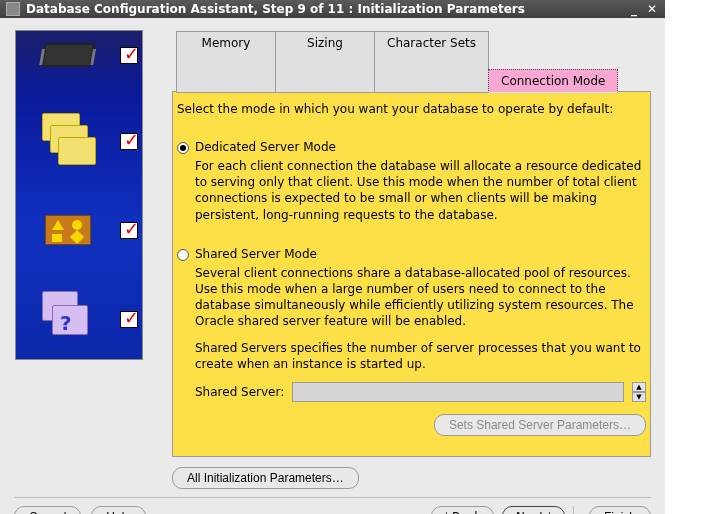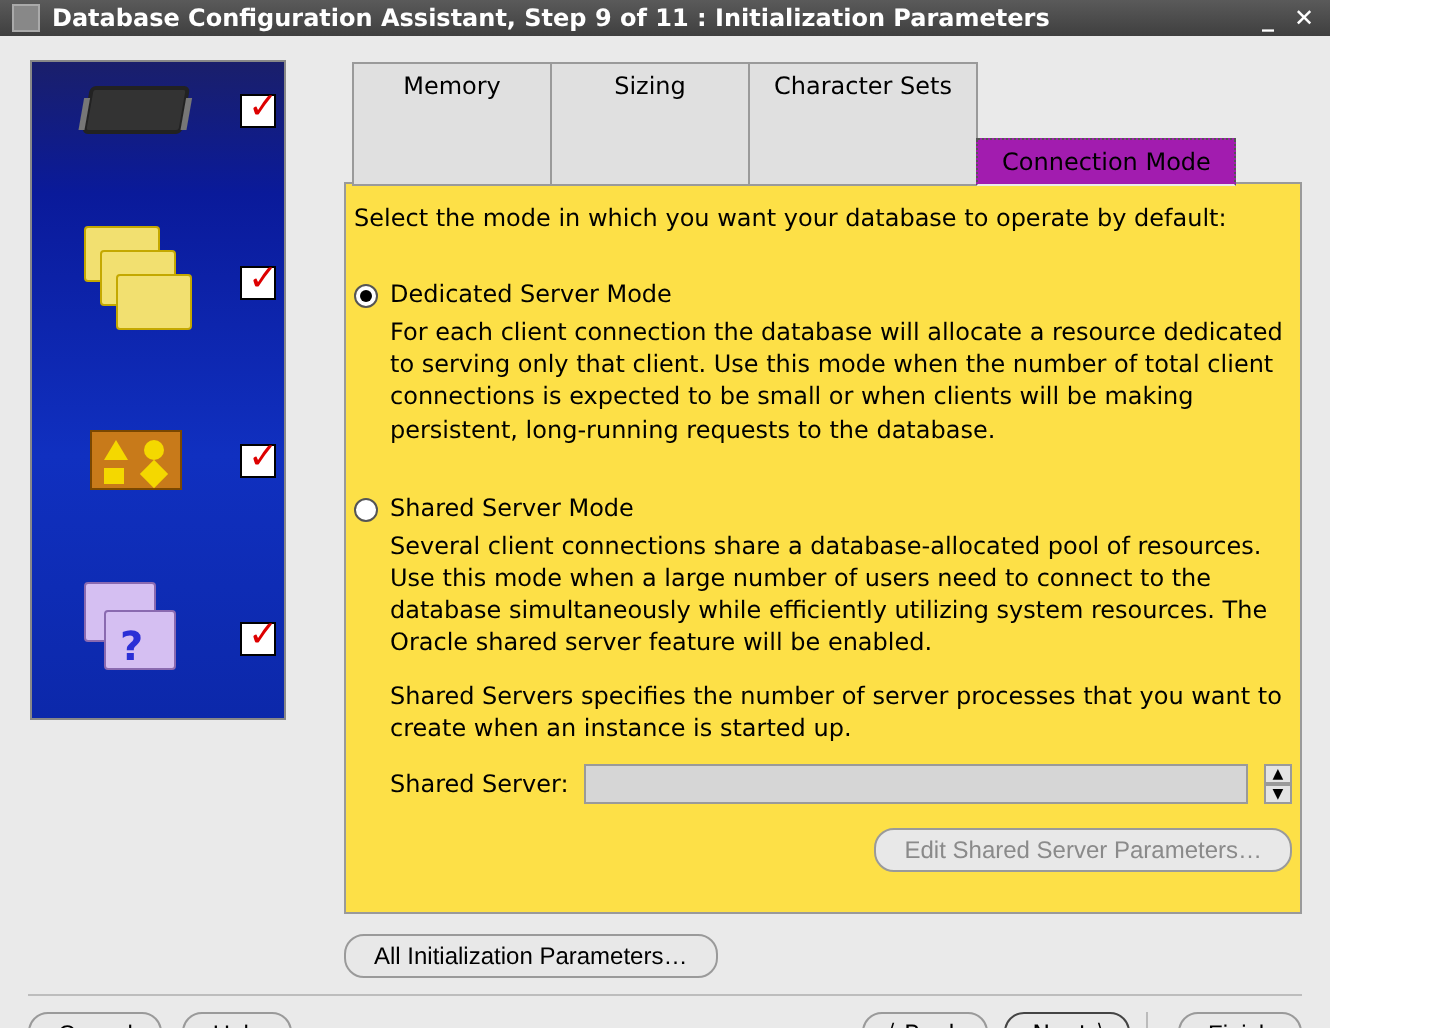--- a/index.html
+++ b/index.html
@@ -89,21 +89,21 @@
     background:#e0e0e0;
     padding:4px 12px;
     margin-right:-1px;
     min-width:100px;
     text-align:center;
     cursor:pointer;
     position:relative;
     top:1px;
   }
   .tab.active {
-    background:#a21caf;
+    background:#f9a8d4;
     border:1px dotted #555;
     border-bottom:1px solid #eaeaea;
     z-index:2;
     margin-top:38px;
   }
   .tabbody {
     border:1px solid #9a9a9a;
     background:#fde047;
     padding:10px 4px;
     min-height:332px;
@@ -252,21 +252,21 @@
               <div class="shared-extra">Shared Servers specifies the number of server processes that you want to create when an instance is started up.</div>
               <div class="field-row">
                 <span>Shared Server:</span>
                 <input type="text" disabled="" value="" style="">
                 <div class="spinner">
                   <div class="spinbtn">▲</div>
                   <div class="spinbtn">▼</div>
                 </div>
               </div>
               <div class="rightbtns">
-                <button class="btn" disabled="">Edit Shared Server Parameters…</button>
+                <button class="btn" disabled="">Sets Shared Server Parameters…</button>
               </div>
             </div>
           </div>
         </div>
 
         <div>
           <button class="btn">All Initialization Parameters…</button>
         </div>
       </div>
     </div>

